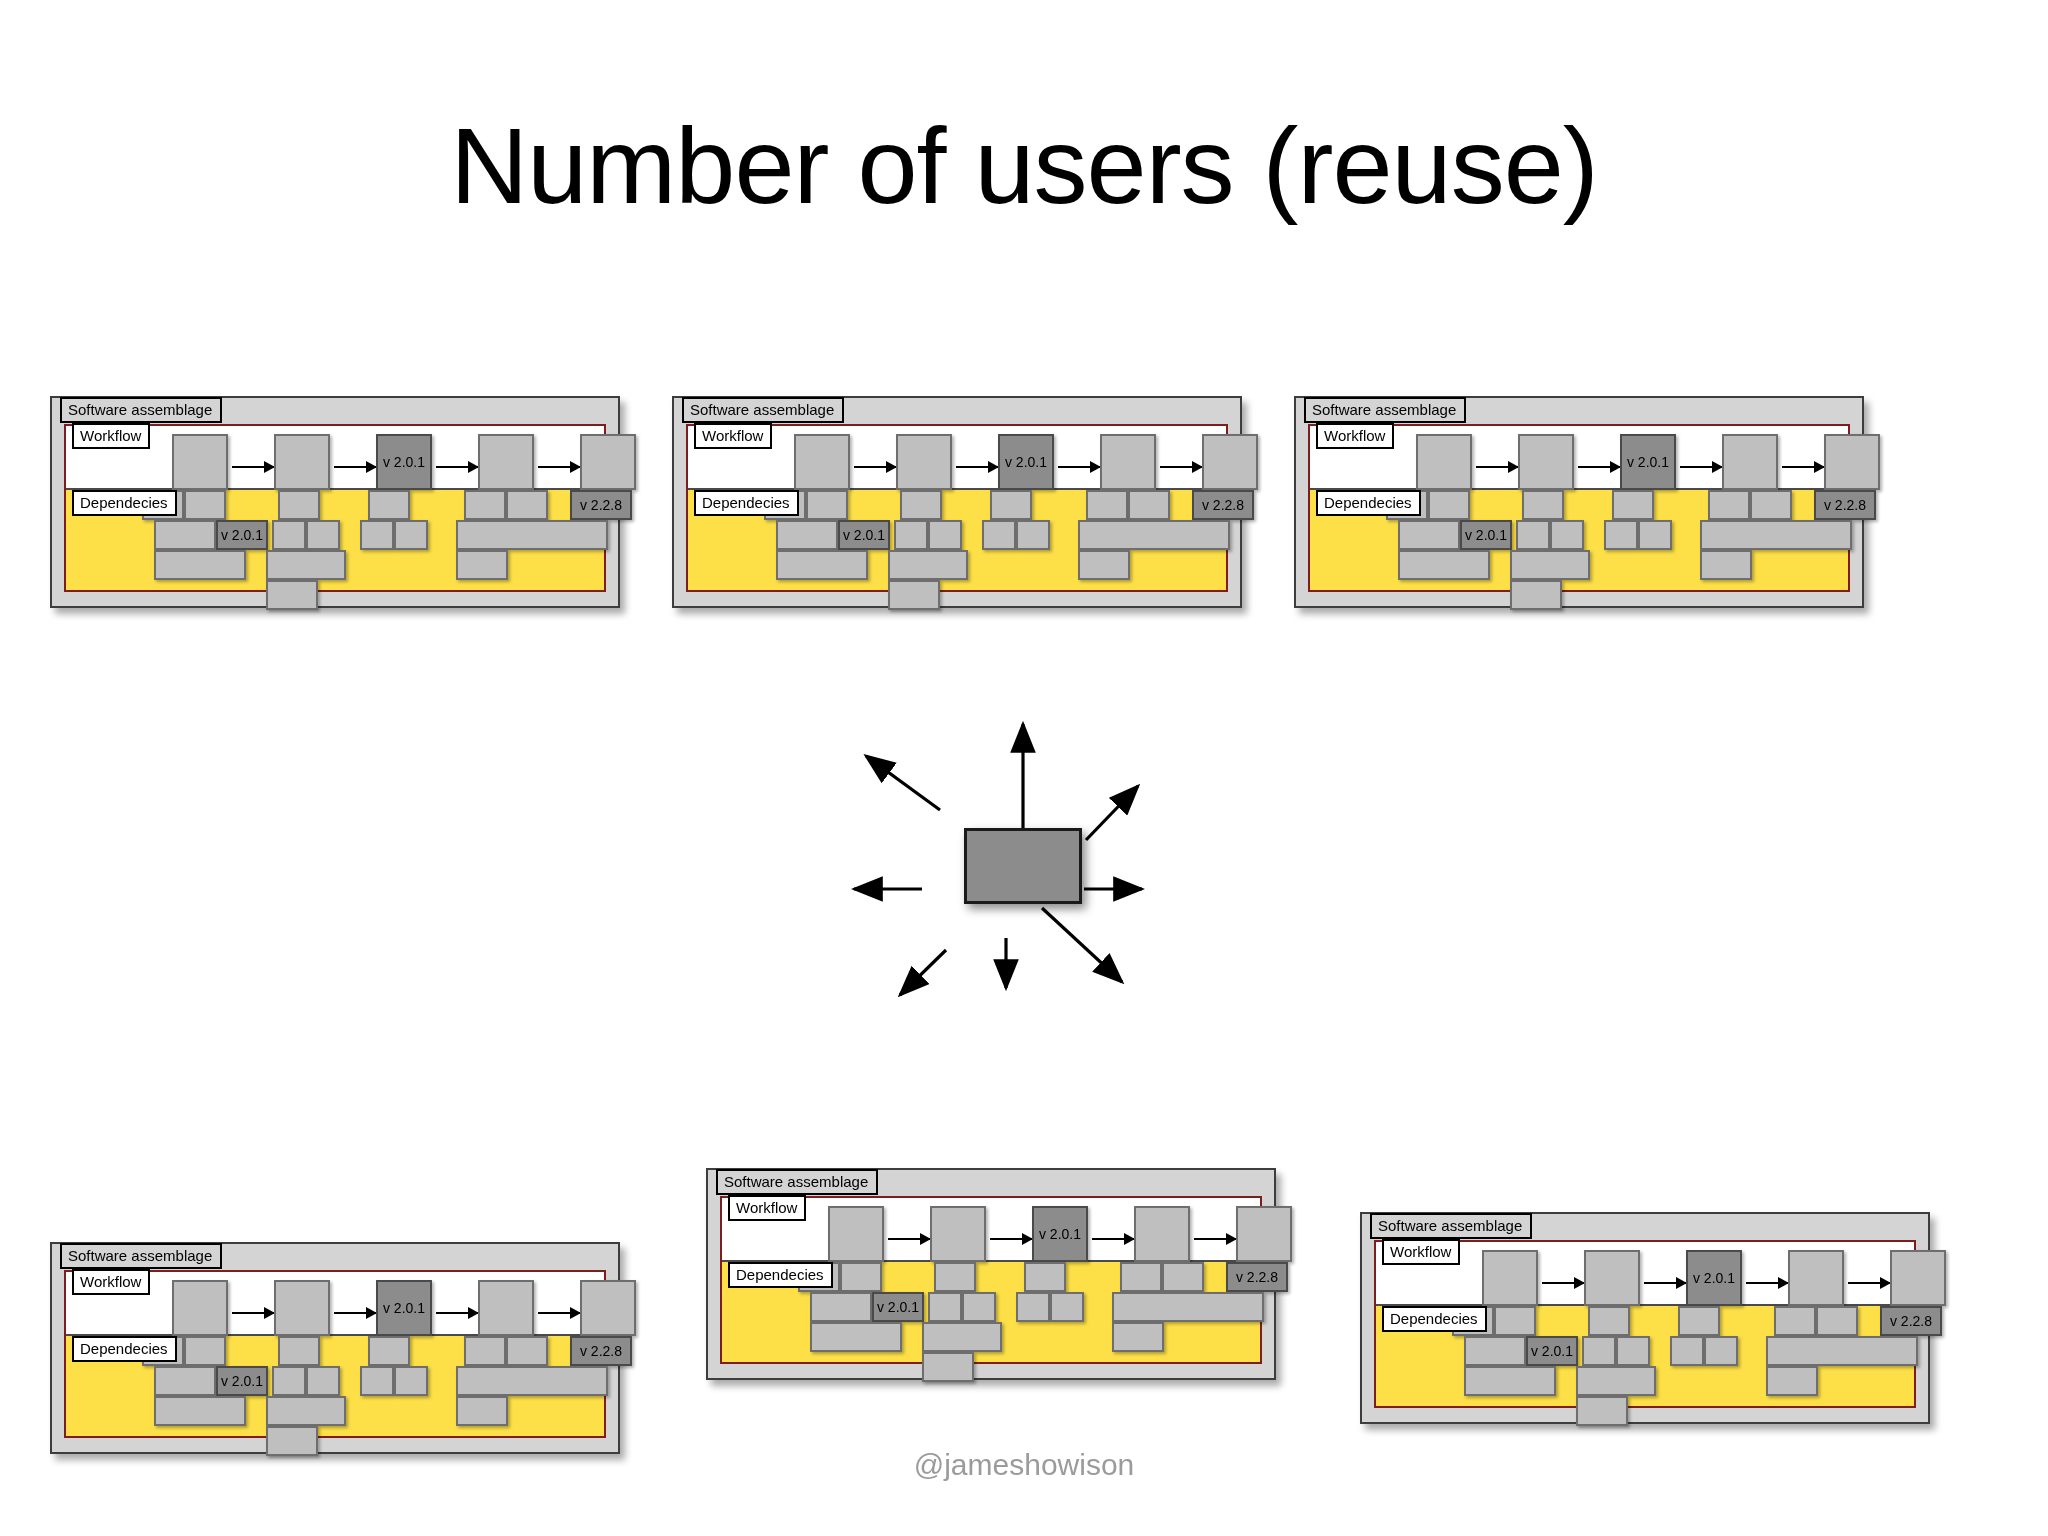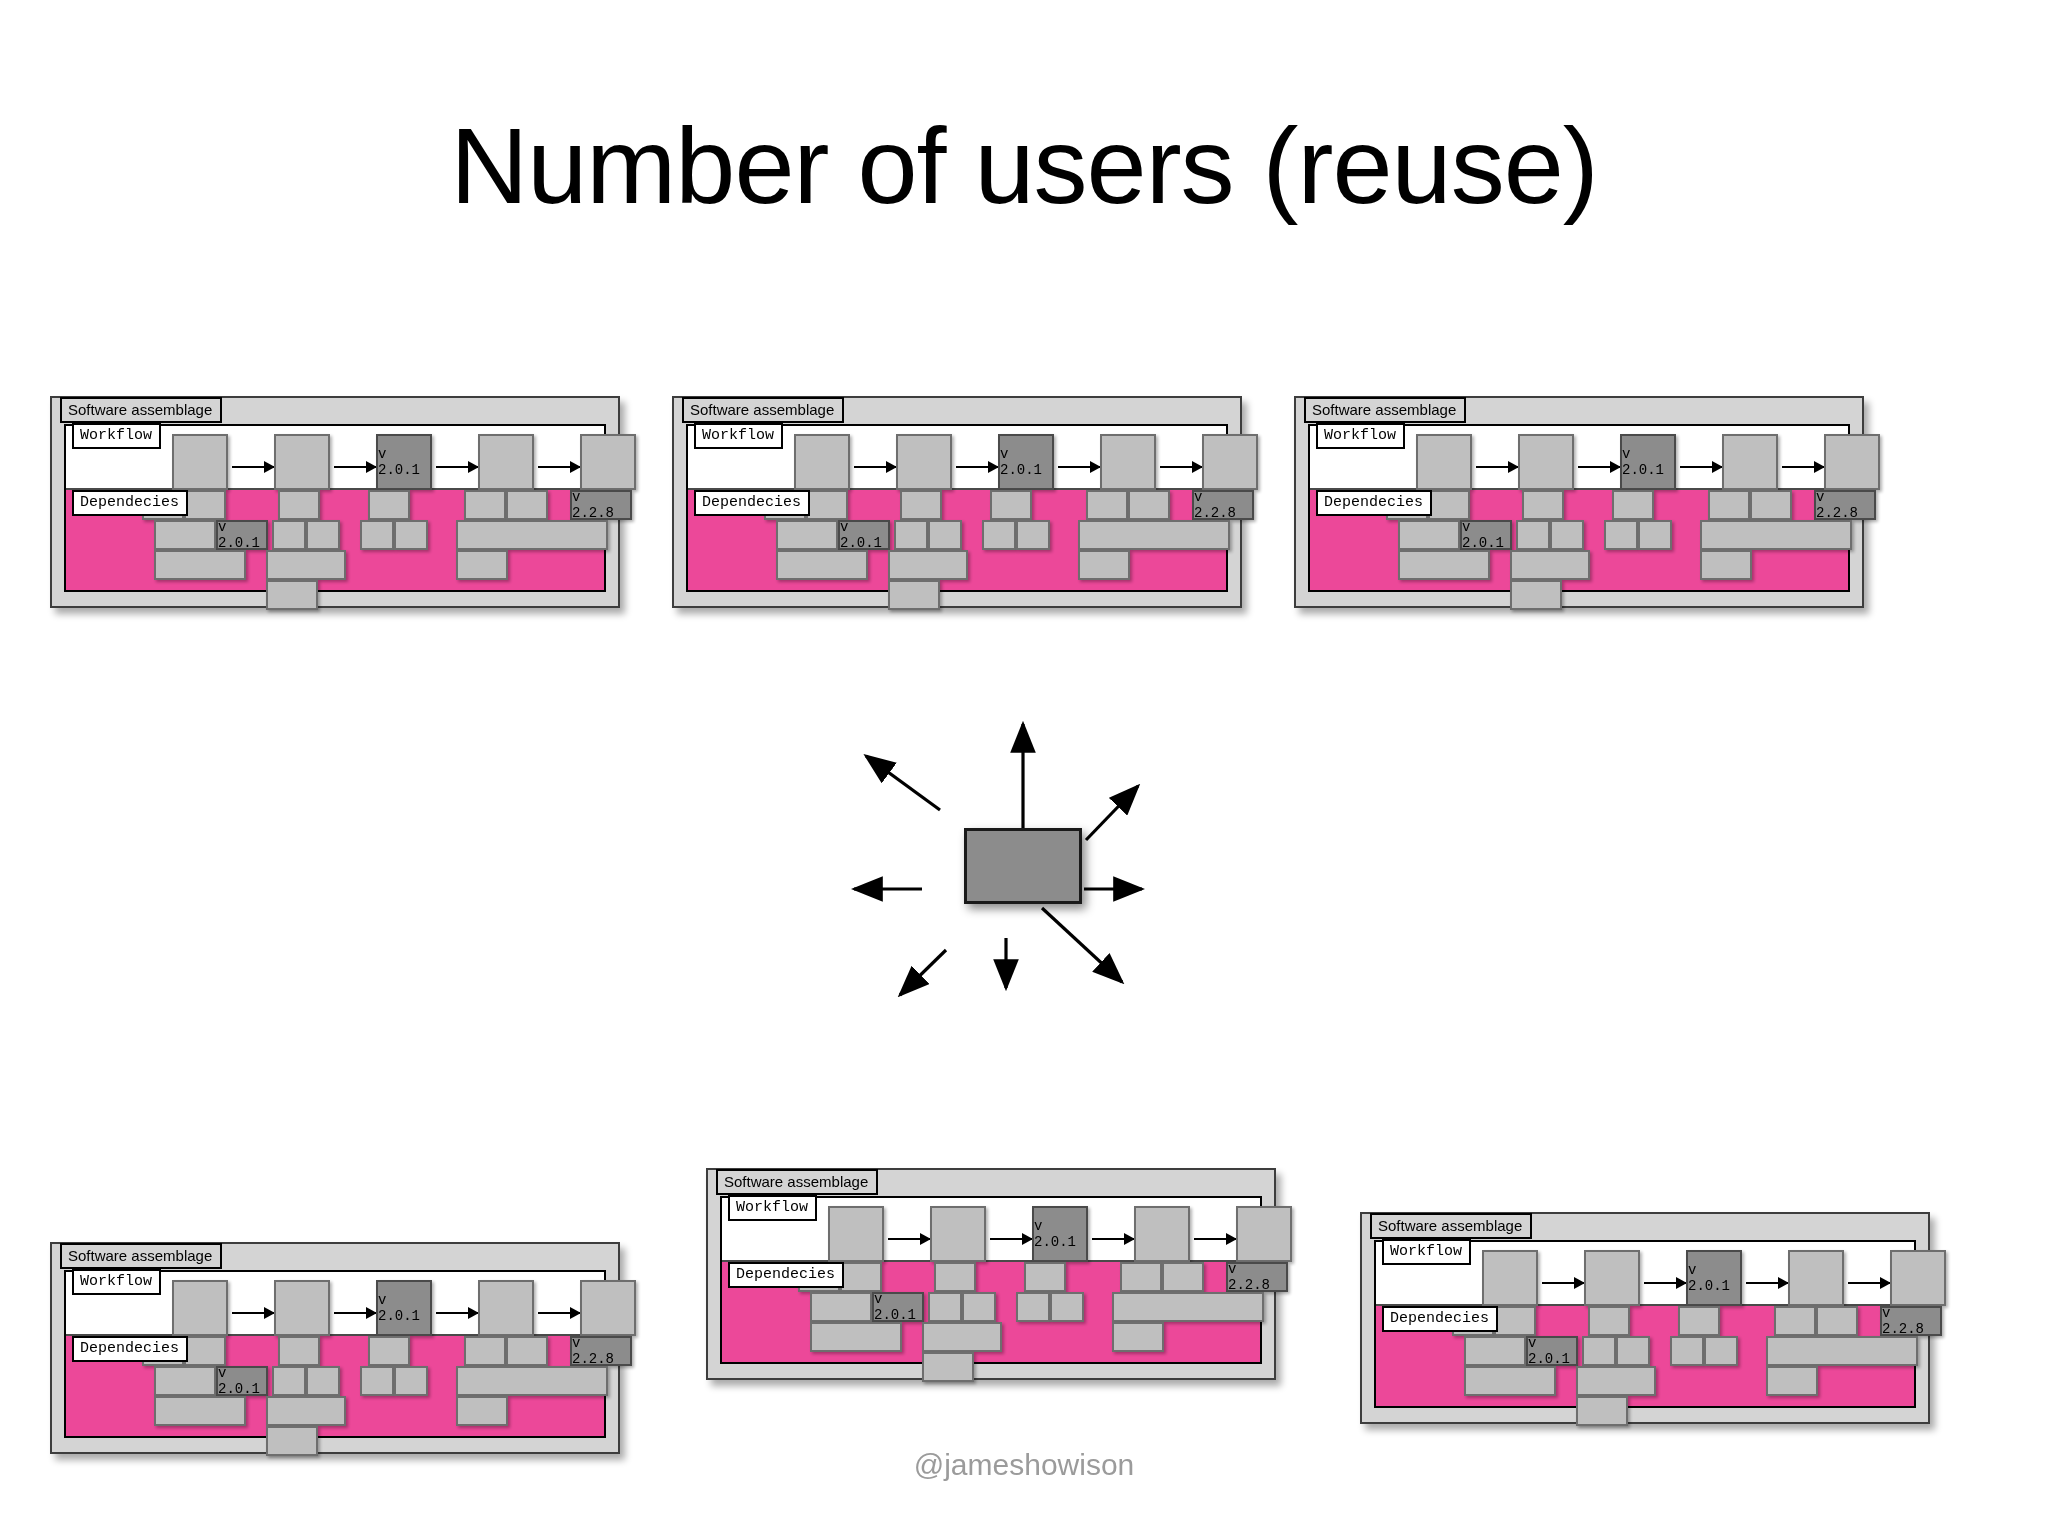--- a/index.html
+++ b/index.html
@@ -65,23 +65,22 @@
     white-space: nowrap;
     z-index: 6;
   }
   .asm-inner {
     position: absolute;
     left: 12px;
     top: 26px;
     right: 12px;
     bottom: 14px;
     box-sizing: border-box;
-    background: #ec4899;
-    border: 2px solid #000000;
-    font-family: Liberation Mono, monospace;
+    background: #fde047;
+    border: 2px solid #7f1d1d;
   }
   .wf-band {
     position: absolute;
     left: 0;
     top: 0;
     right: 0;
     height: 64px;
     background: #ffffff;
     border-bottom: 2px solid #4a4a4a;
     box-sizing: border-box;

